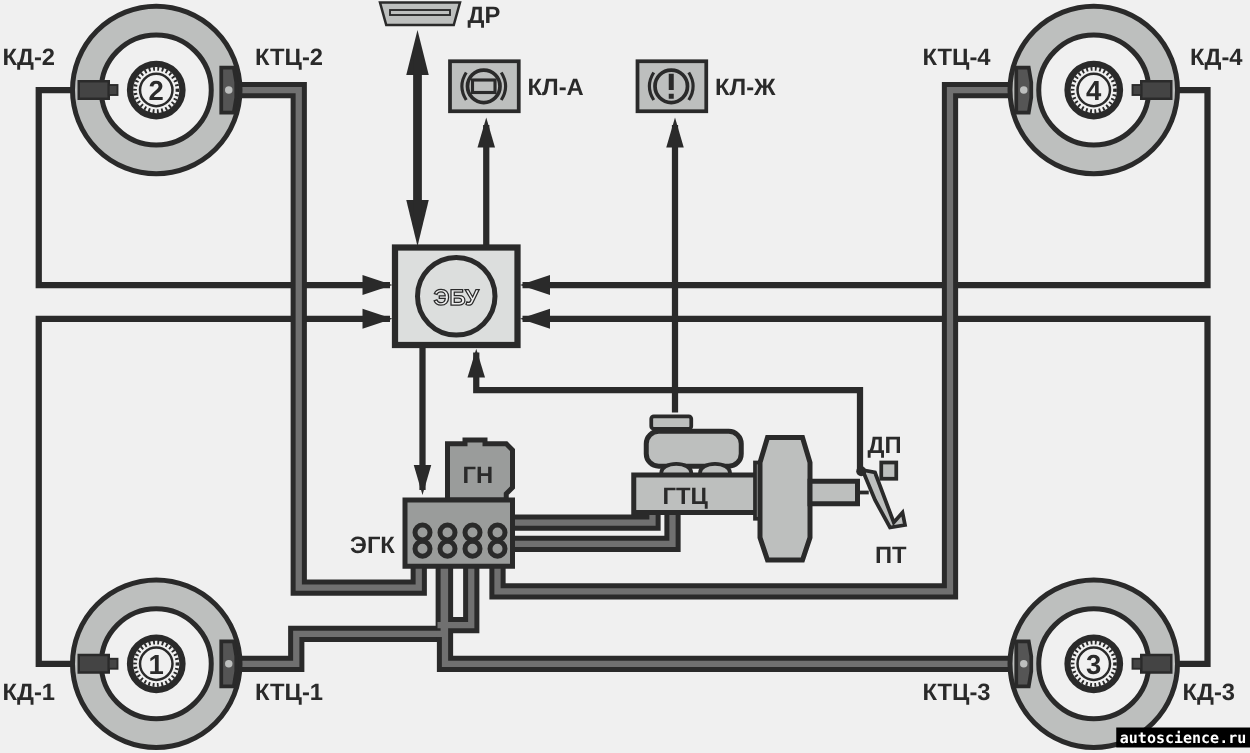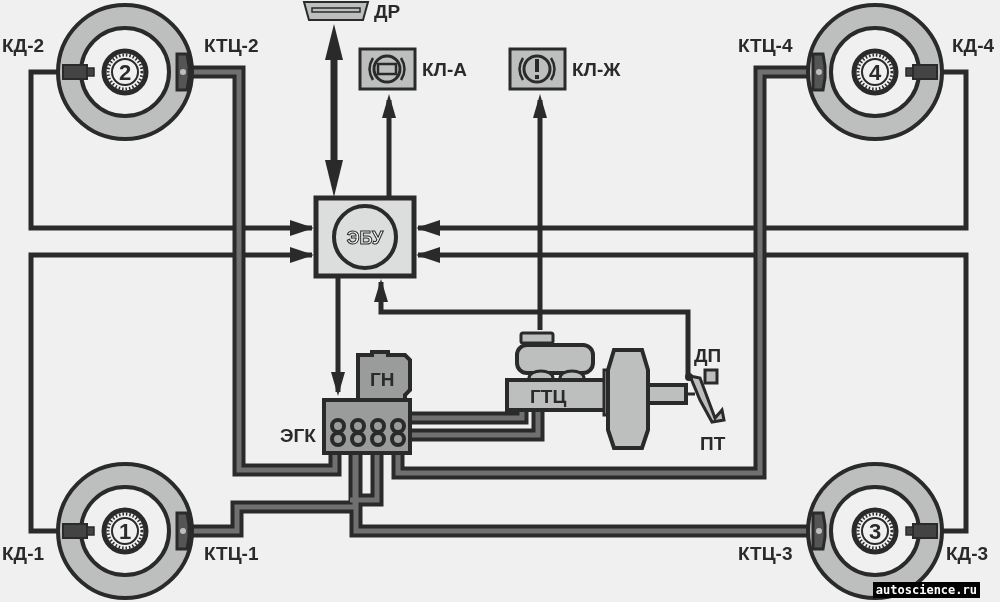--- a/index.html
+++ b/index.html
@@ -1,21 +1,21 @@
 <!DOCTYPE html>
 <html><head>
 <meta charset="utf-8">
 <style>
   html, body { margin:0; padding:0; background:#f0f0f0; }
   body { width:1000px; height:602px; overflow:hidden; position:relative; }
   svg { position:absolute; left:0; top:0; }
   .lbl { font-family:"Liberation Sans", sans-serif; font-weight:bold; font-size:19px; fill:#2a2a2a; }
   .num { font-family:"Liberation Sans", sans-serif; font-weight:bold; font-size:22px; fill:#2a2a2a; }
   .ecu { font-family:"Liberation Sans", sans-serif; font-weight:bold; font-size:18px; fill:#f0f0f0; stroke:#2a2a2a; stroke-width:1; }
-  .wm { position:absolute; right:20px; bottom:4px; background:#000; color:#fff; font-family:"DejaVu Sans Mono", monospace; font-size:12px; font-weight:bold; padding:0 3px; line-height:16px; }
+  .wm { position:absolute; right:0; bottom:4px; background:#000; color:#fff; font-family:"DejaVu Sans Mono", monospace; font-size:12px; font-weight:bold; padding:0 3px; line-height:16px; }
 </style>
 </head>
 <body>
 
 <svg width="1000" height="602" viewBox="0 0 1000 602">
   <defs>
     <marker id="arr" markerWidth="10" markerHeight="10" refX="9" refY="5" orient="auto" markerUnits="userSpaceOnUse" viewBox="0 0 10 10">
       <path d="M0,0 L10,5 L0,10 Z" fill="#2a2a2a"></path>
     </marker>
   </defs>

